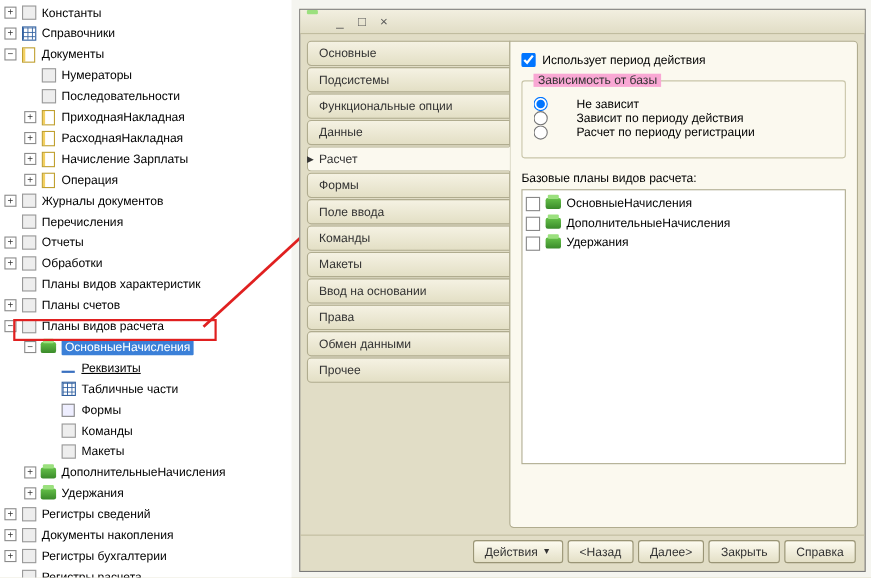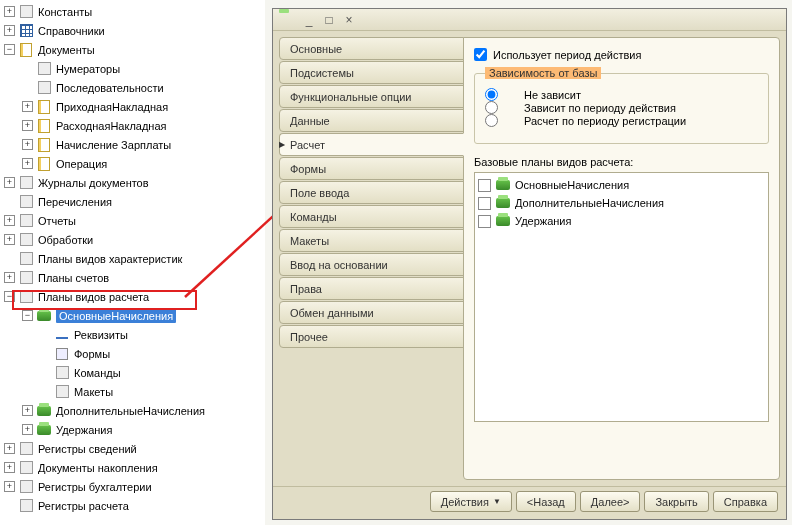--- a/index.html
+++ b/index.html
@@ -151,21 +151,21 @@
 .check-row input { margin-right: 6px; }
 .fieldset {
   border: 1px solid #c9c5a9;
   border-radius: 3px;
   padding: 8px 10px 10px 10px;
   margin-bottom: 12px;
 }
 .fieldset .legend {
   position: relative;
   top: -15px;
-  background: #fdba74;
+  background: #f9a8d4;
   padding: 0 4px;
   display: inline-block;
   color: #333;
 }
 .radio-row { display: flex; align-items: center; margin-top: -6px; margin-bottom: 6px; gap: 20px; }
 .radio-row input { margin-right: 6px; }
 .list-label { margin-bottom: 4px; }
 .listbox {
   border: 1px solid #b0ac8f;
   background: #fff;
@@ -340,26 +340,33 @@
       </span>
       <span class="label">Планы видов расчета</span>
     </div>
     <div class="tree-item selected" style="padding-left: 22px;">
       <span class="exp">−</span>
       <span class="icon">
         <span class="green-stack"></span>
       </span>
       <span class="label">ОсновныеНачисления</span>
     </div>
+    <div class="tree-item" style="padding-left: 40px; text-decoration: underline;">
+      <span class="exp hidden"></span>
+      <span class="icon">
+        <span class="dash"></span>
+      </span>
+      <span class="label">Реквизиты</span>
+    </div>
     <div class="tree-item" style="padding-left: 40px;">
       <span class="exp hidden"></span>
       <span class="icon">
-        <span class="dash"></span>
-      </span>
-      <span class="label">Реквизиты</span>
+        <span class="blue-grid"></span>
+      </span>
+      <span class="label">Табличные части</span>
     </div>
     <div class="tree-item" style="padding-left: 40px;">
       <span class="exp hidden"></span>
       <span class="icon">
         <span class="form-ico"></span>
       </span>
       <span class="label">Формы</span>
     </div>
     <div class="tree-item" style="padding-left: 40px;">
       <span class="exp hidden"></span>

